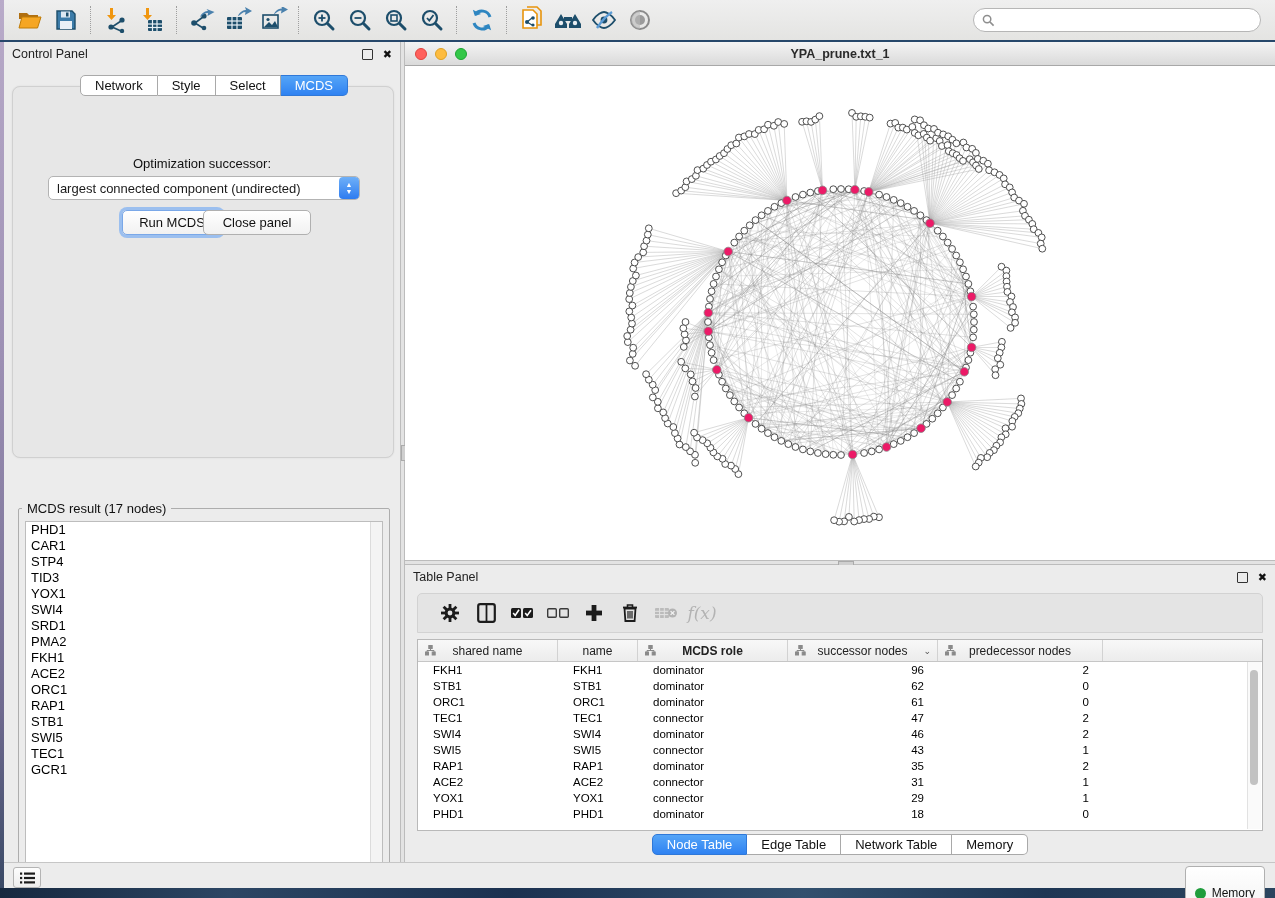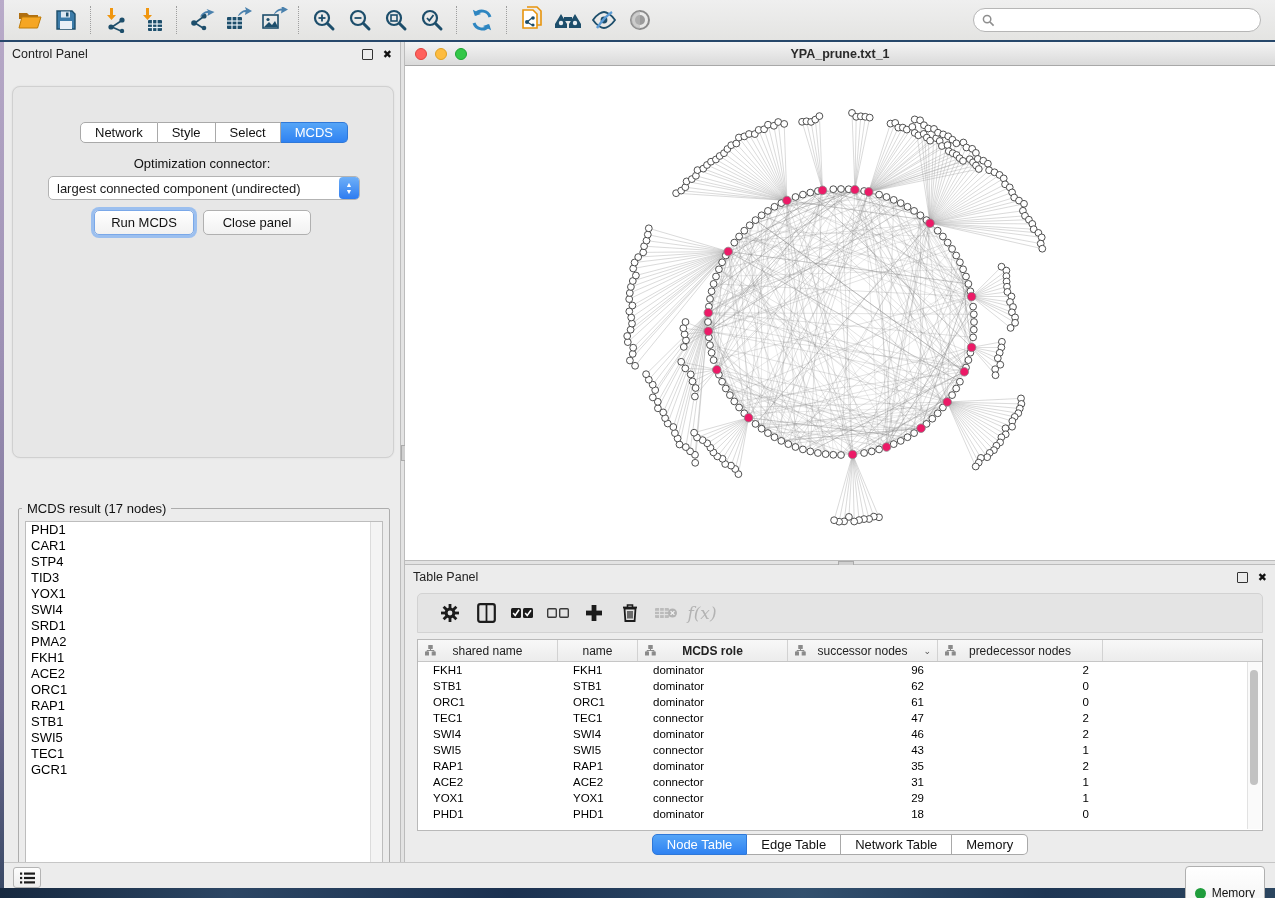--- a/index.html
+++ b/index.html
@@ -37,21 +37,21 @@
   .seg.sel{background:linear-gradient(180deg,#55a5f7,#2f82f2);border-color:#2f78d8;color:#fff;}
   .cp-label{position:absolute;left:0;width:396px;text-align:center;font-size:13px;color:#111;}
   .dropdown{position:absolute;left:44px;top:134px;width:312px;height:24px;background:#fff;
     border:1px solid #b3b3b3;border-radius:5px;display:flex;align-items:center;box-sizing:border-box;gap:8px;}
   .dropdown .dd-text{flex:1;font-size:13px;padding-left:8px;white-space:nowrap;overflow:hidden;}
   .dd-step{width:20px;height:22px;border-radius:4px;background:linear-gradient(180deg,#6fb0f8,#2e7cf0);
     display:flex;flex-direction:column;align-items:center;justify-content:center;margin-right:0px;}
   .dd-step span{color:#fff;font-size:7px;line-height:7px;}
   .btn{position:absolute;height:23px;background:linear-gradient(180deg,#ffffff,#f1f1f1);
     border:1px solid #b0b0b0;border-radius:5px;font-size:13px;display:flex;align-items:center;justify-content:center;color:#111;}
-  .btn.focus{box-shadow:0 0 0 3px rgba(105,165,245,.6);border-color:#7aa8e8;}
+  .btn.focus{box-shadow:0 0 0 3px rgba(105,165,245,.6);border-color:#7aa8e8;margin-left:28px;}
   .groupbox{position:absolute;left:14px;top:466px;width:370px;height:372px;border:1px solid #adadad;border-radius:2px;}
   .group-legend{position:absolute;left:18px;top:459px;background:#ececec;padding:0 5px;font-size:13px;color:#111;z-index:2;}
   .mcds-list{position:absolute;left:6px;top:12px;right:6px;bottom:6px;background:#fff;border:1px solid #bdbdbd;overflow:hidden;}
   .mcds-item{font-size:13px;line-height:16px;padding-left:5px;color:#000;}
   .mcds-track{position:absolute;top:0;right:0;width:11px;height:100%;background:#f4f4f4;border-left:1px solid #dcdcdc;}
   
   .v-split{position:absolute;left:400px;top:42px;width:5px;height:820px;background:#e3e3e3;
     border-left:1px solid #bcbcbc;border-right:1px solid #bcbcbc;box-sizing:border-box;}
   .v-grip{position:absolute;left:0px;top:403px;width:5px;height:16px;background:#cfcfcf;border:1px solid #aaa;box-sizing:border-box;}
   .h-split{position:absolute;left:405px;top:560px;width:870px;height:5px;background:#e3e3e3;
@@ -264,27 +264,27 @@
   <div class="topline"></div>
 
   <div class="control-panel">
     <div class="panel-header">
       <span>Control Panel</span>
       <span class="ph-spacer"></span>
       <span class="ph-float"></span>
       <span class="ph-close">✖</span>
     </div>
     <div class="cp-box"></div>
-    <div class="seg-tabs" id="cp-tabs" style="left:76px;top:33px;margin-top:47px;">
+    <div class="seg-tabs" id="cp-tabs" style="left:76px;top:33px;">
         <div class="seg">Network</div>
         <div class="seg">Style</div>
         <div class="seg">Select</div>
         <div class="seg sel">MCDS</div>
       </div>
-    <div class="cp-label" style="top:114px;">Optimization connector:</div>
+    <div class="cp-label" style="top:114px;">Optimization successor:</div>
     <div class="dropdown">
       <span class="dd-text">largest connected component (undirected)</span>
       <span class="dd-step">
           <span>▲</span>
           <span>▼</span>
         </span>
     </div>
     <div class="btn focus" style="left:90px;top:168px;width:98px;">Run MCDS</div>
     <div class="btn" style="left:199px;top:168px;width:106px;">Close panel</div>
 

